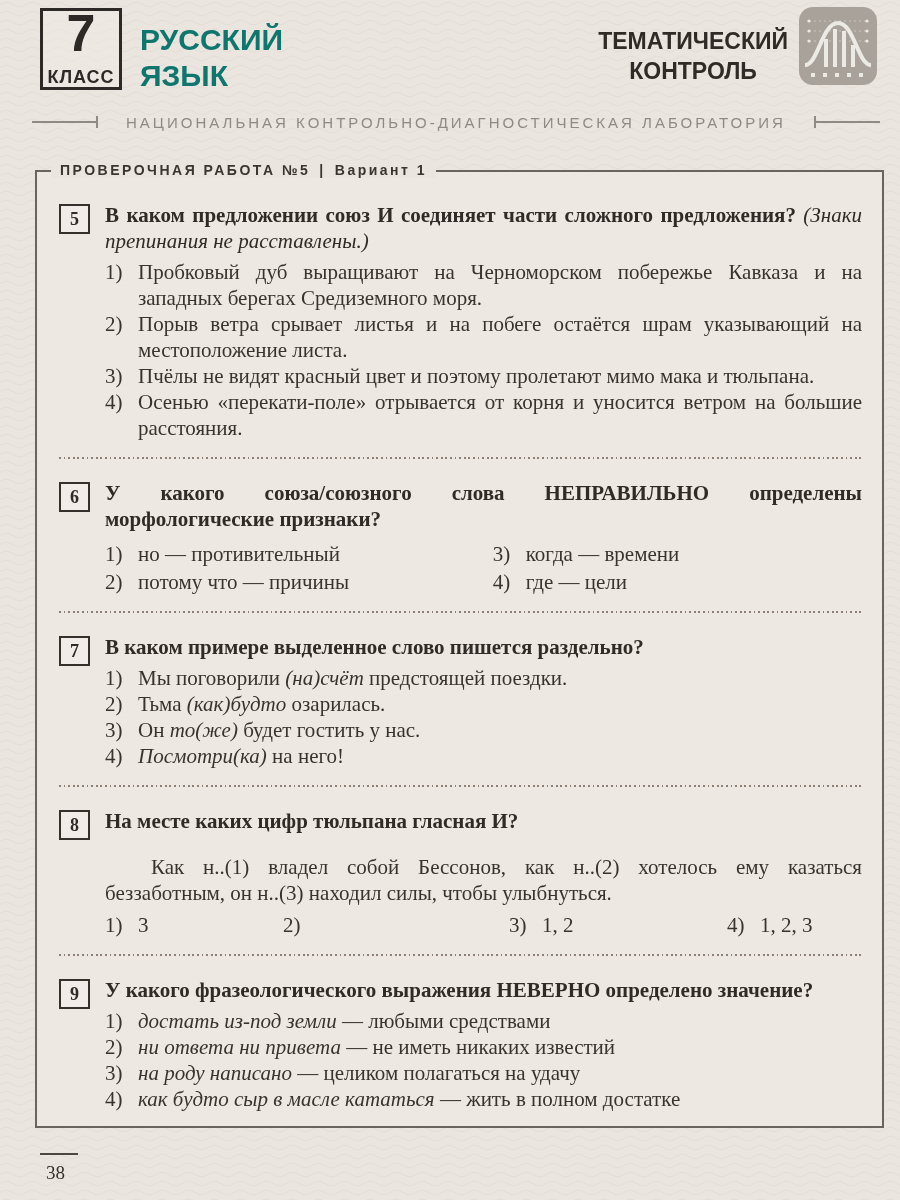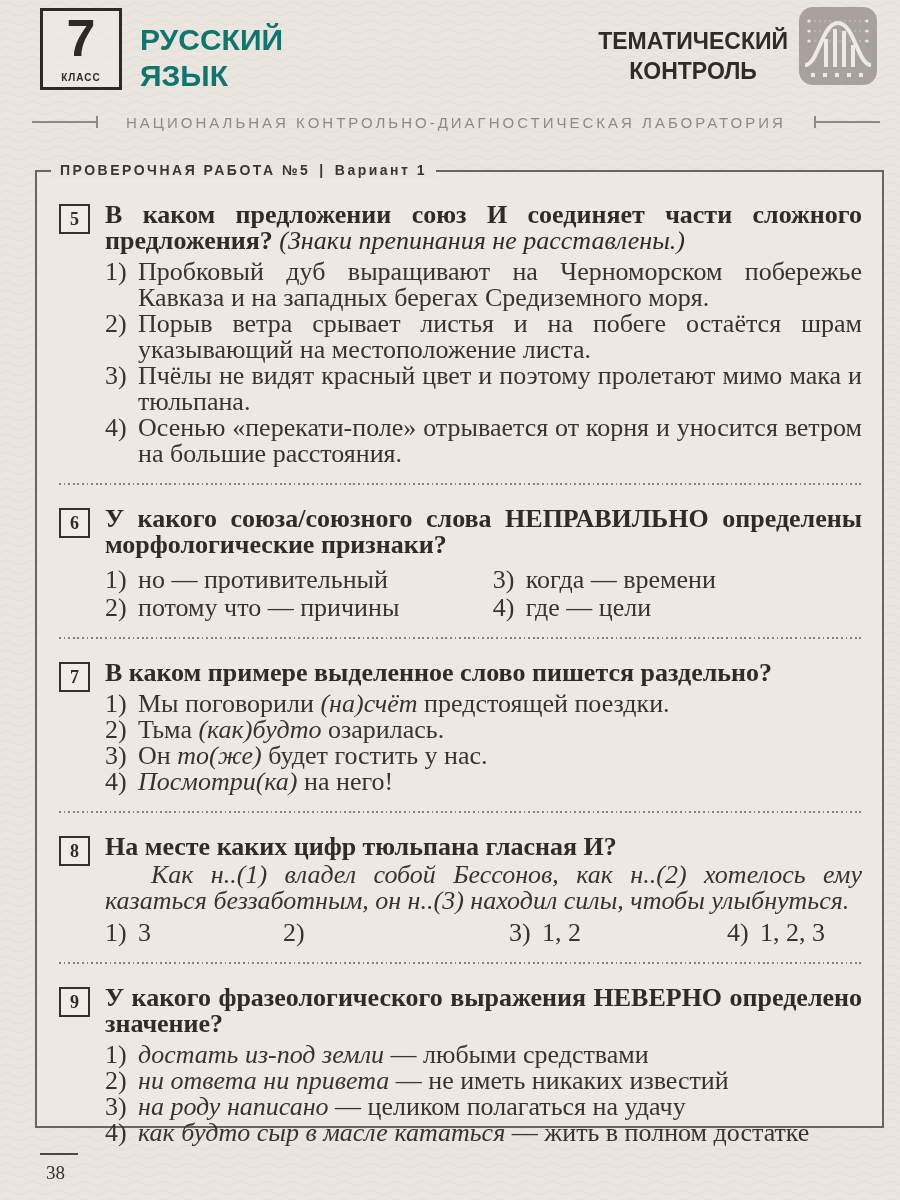--- a/index.html
+++ b/index.html
@@ -15,21 +15,21 @@
   .layer{position:absolute;inset:0;z-index:1;}
 
   
   .grade-box{
     position:absolute;left:40px;top:8px;width:76px;height:76px;
     border:3px solid #2d2926;background:rgba(238,233,227,.6);
     display:flex;flex-direction:column;align-items:center;justify-content:center;
     font-family:"Liberation Sans",sans-serif;color:#2d2926;
   }
   .grade-num{font-size:52px;font-weight:bold;line-height:.92;}
-  .grade-label{font-size:10px;font-weight:bold;letter-spacing:1px;margin-top:9px;}
+  .grade-label{font-size:18px;font-weight:bold;letter-spacing:1px;margin-top:9px;}
   .subject{
     position:absolute;left:140px;top:22px;
     font-family:"Liberation Sans",sans-serif;font-weight:bold;
     font-size:30px;line-height:36px;color:#0f766e;
   }
   .series{
     position:absolute;right:112px;top:26px;text-align:center;
     font-family:"Liberation Sans",sans-serif;font-weight:bold;
     font-size:23px;line-height:30px;color:#2f2b27;
   }
@@ -58,27 +58,27 @@
   }
   #questions{padding:30px 20px 0 22px;}
 
   .question{margin:0;}
   .qrow{display:flex;gap:15px;}
   .qnum{
     flex:0 0 27px;height:26px;border:2px solid #35302c;
     font-weight:bold;font-size:18px;line-height:26px;text-align:center;
     color:#2f2b27;margin-top:2px;background:rgba(244,240,235,.5);
   }
-  .qcontent{flex:1 1 auto;font-size:26px;line-height:26px;}
+  .qcontent{flex:1 1 auto;font-size:21px;line-height:26px;}
   .qprompt{font-weight:bold;text-align:justify;color:#2f2b27;}
   .qprompt .it{font-weight:normal;}
   .it{font-style:italic;}
   .bd{font-weight:bold;}
 
-  .passage{text-align:justify;text-indent:46px;margin-top:2px;font-style:italic;}
+  .passage{text-align:justify;text-indent:46px;margin-top:20px;}
 
   .opts{margin-top:5px;}
   .opt{display:flex;}
   .onum{flex:0 0 33px;}
   .otext{flex:1 1 auto;text-align:justify;}
   .opts.cols2{display:grid;grid-template-columns:1.05fr 1fr;grid-auto-flow:column;grid-template-rows:repeat(2,auto);row-gap:2px;margin-top:9px;}
   .opts.cols2 .opt{display:flex;}
   .opts.row4{display:grid;grid-template-columns:178px 226px 218px 1fr;margin-top:6px;}
 
   .dotline{

